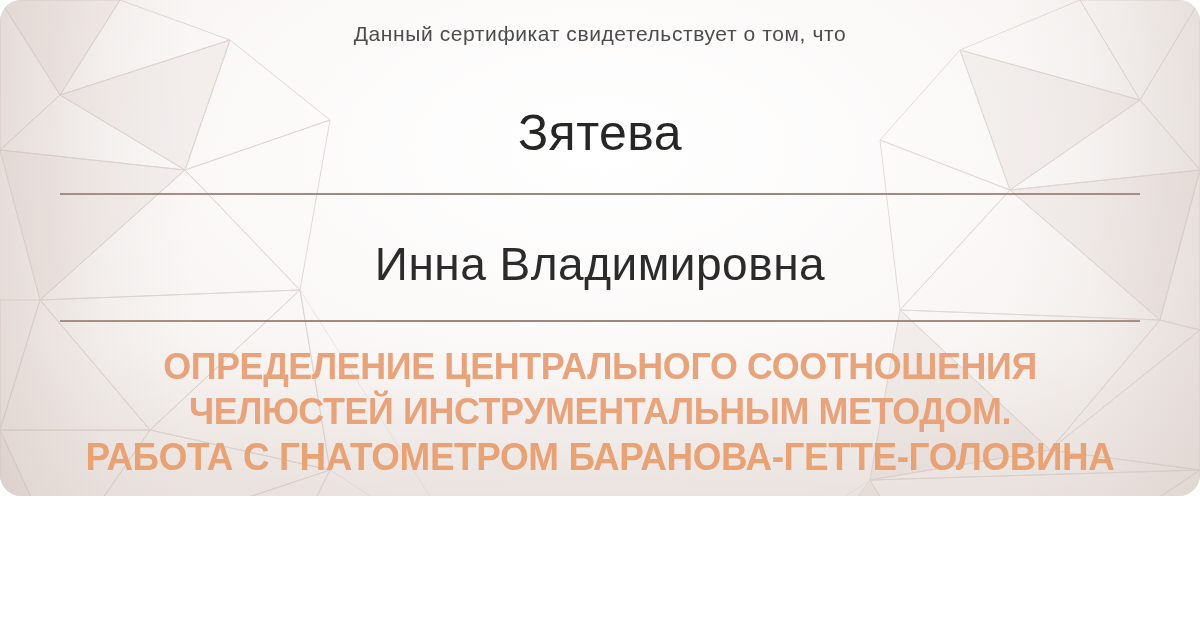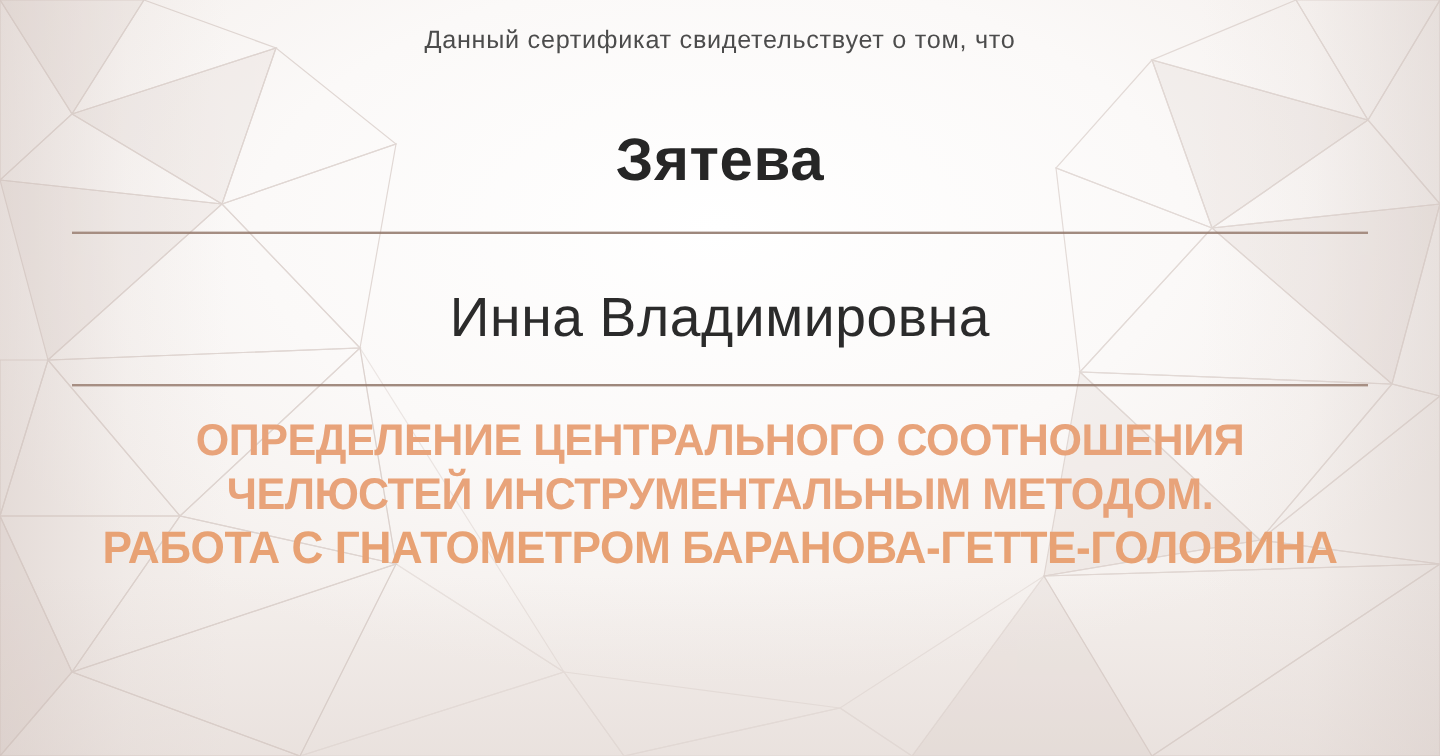--- a/index.html
+++ b/index.html
@@ -11,23 +11,24 @@
     width: 1200px;
     height: 630px;
     overflow: hidden;
     font-family: "Liberation Sans", sans-serif;
     background: #ffffff;
   }
 
   .certificate {
     position: relative;
     width: 1200px;
-    height: 630px;
+    height: 496px;
     background: #fdfcfb;
     overflow: hidden;
+    border-radius: 21px;
   }
 
   
   .bg-layer {
     position: absolute;
     inset: 0;
     pointer-events: none;
   }
   .bg-wash {
     position: absolute;
@@ -77,21 +78,21 @@
     font-size: 21px;
     letter-spacing: 0.6px;
     color: #4c4c4c;
     font-weight: 400;
     text-align: center;
   }
 
   .surname {
     margin-top: 62px;
     font-size: 50px;
-    font-weight: bold;
+    font-weight: normal;
     color: #262626;
     letter-spacing: 0.5px;
     text-align: center;
     line-height: 1;
   }
 
   .rule {
     width: 1080px;
     height: 2px;
     background: linear-gradient(90deg, #9a7f72 0%, #8d7366 35%, #8d7366 65%, #9a7f72 100%);

